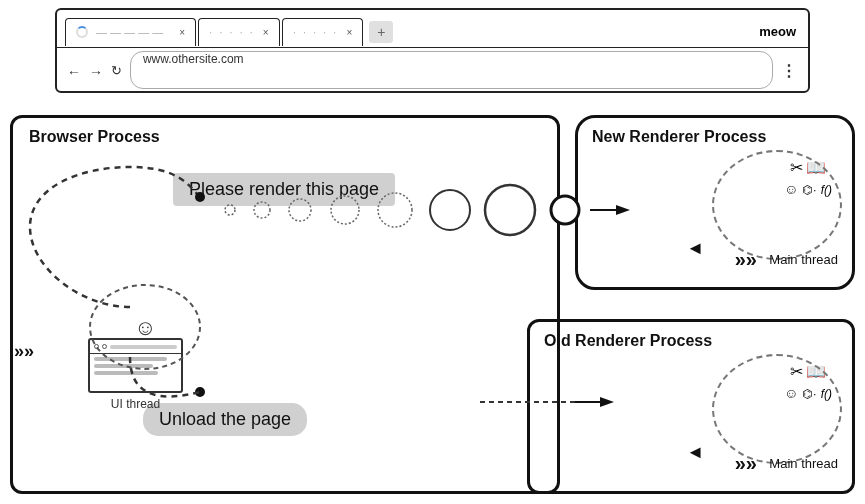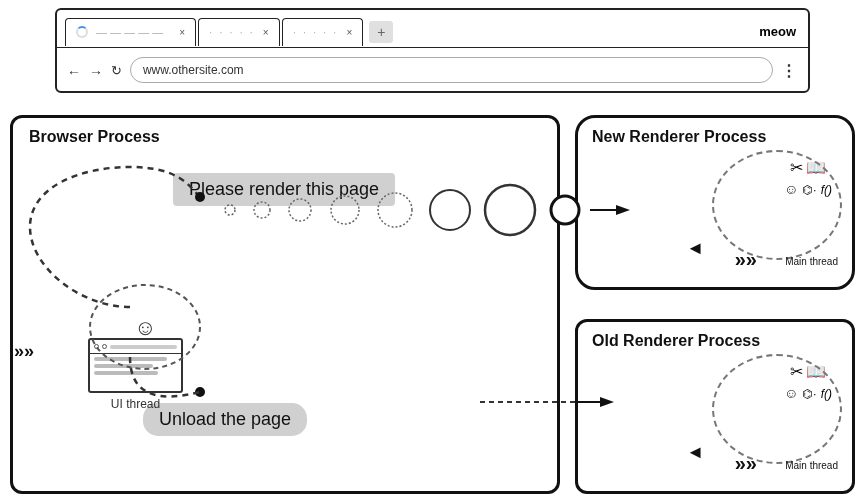--- a/index.html
+++ b/index.html
@@ -90,27 +90,26 @@
       gap: 8px;
     }
 
     .nav-btn {
       font-size: 14px;
       color: #333;
     }
 
     .address-bar {
       flex: 1;
-      height: 26px;
+      height: 38px;
       border: 1.5px solid #aaa;
       border-radius: 13px;
       padding: 0 12px;
       font-size: 12px;
       display: flex;
-      align-items: center;
     }
 
     .nav-menu {
       font-size: 16px;
       color: #333;
       font-weight: bold;
       letter-spacing: 1px;
     }
 
     
@@ -151,21 +150,21 @@
       height: 175px;
       border: 3px solid #111;
       border-radius: 20px;
     }
 
     
     .old-renderer {
       position: absolute;
       bottom: 10px;
       right: 10px;
-      width: 280px;
+      width: 328px;
       height: 175px;
       border: 3px solid #111;
       border-radius: 12px;
     }
 
     .renderer-label {
       position: absolute;
       top: 10px;
       left: 14px;
       font-size: 16px;
@@ -247,21 +246,21 @@
       position: absolute;
       top: 0;
       left: 0;
       width: 100%;
       height: 100%;
       pointer-events: none;
     }
 
     .main-thread-label {
       position: absolute;
-      font-size: 10px;
+      font-size: 13px;
       color: #111;
     }
 
     
     .chevrons {
       position: absolute;
       font-size: 20px;
       font-weight: bold;
       color: #111;
     }

